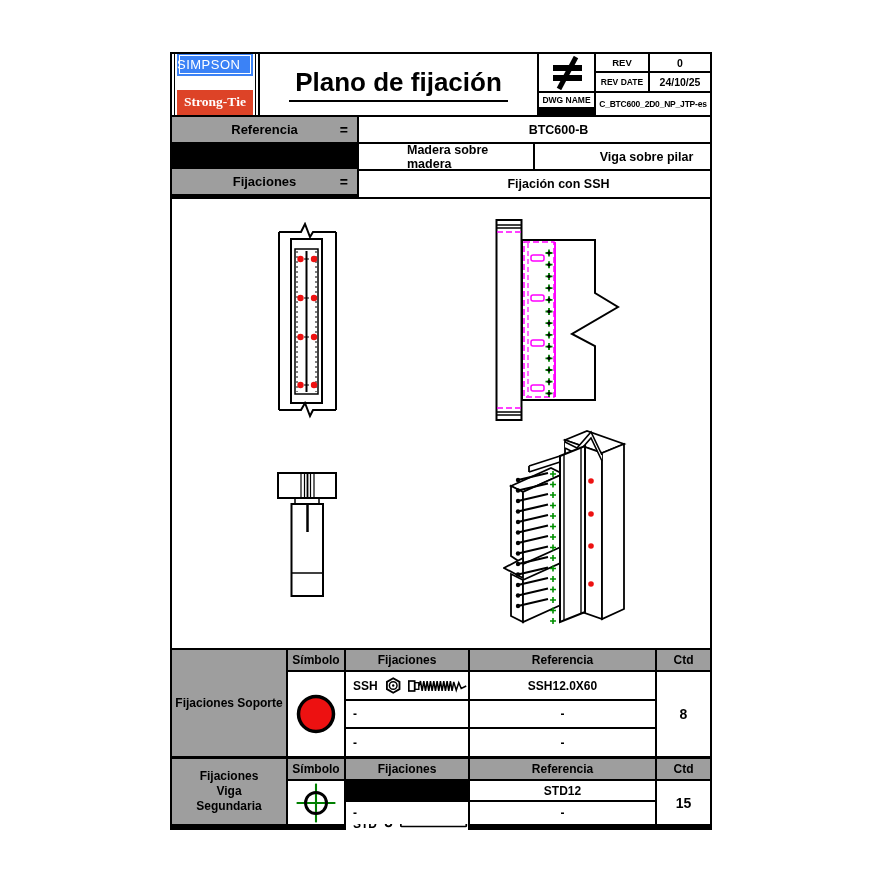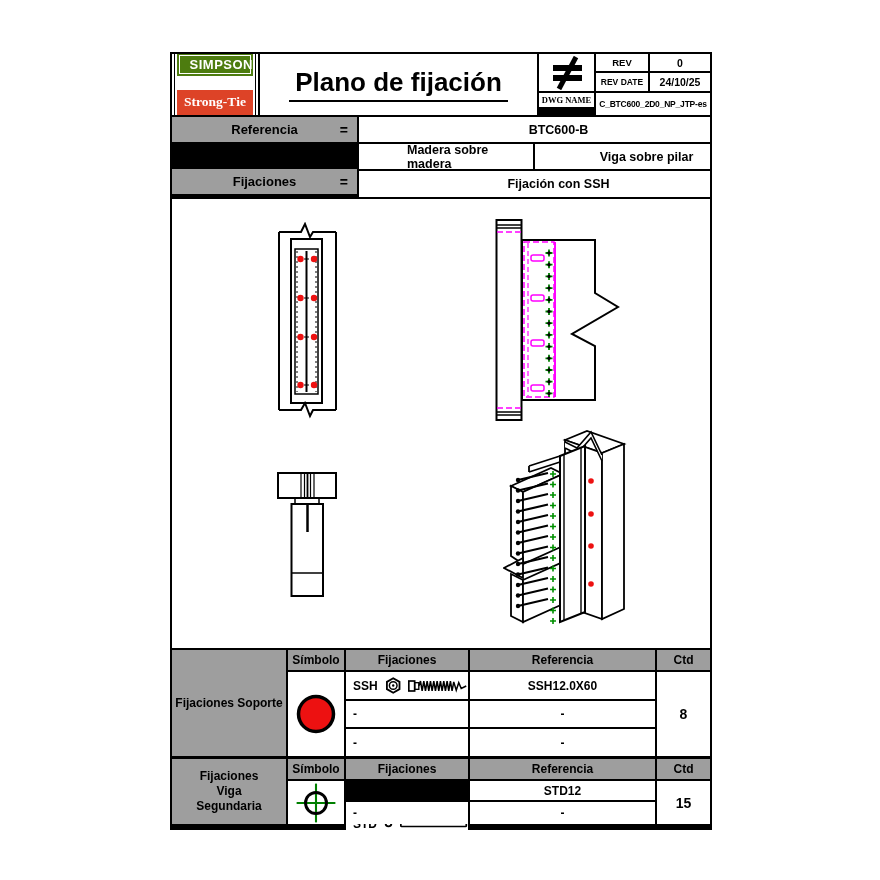--- a/index.html
+++ b/index.html
@@ -2,21 +2,21 @@
 <html><head>
 <meta charset="utf-8">
 <style>
   html,body{margin:0;padding:0;background:#ffffff;}
   body{width:880px;height:880px;position:relative;font-family:"Liberation Sans",sans-serif;color:#000;}
   .frame{position:absolute;left:170px;top:52px;width:542px;height:778px;background:#000;border:2px solid #000;box-sizing:border-box;}
   .cell{position:absolute;background:#fff;box-sizing:border-box;display:flex;align-items:center;justify-content:center;overflow:hidden;}
   .gray{background:#9E9E9E;}
   
   .logo-wrap{border:1px solid #000;background:#fff;padding:2px;width:76px;}
-  .logo-top{background:#4d7c0f;color:#fff;font-weight:bold;font-size:13px;letter-spacing:.5px;text-align:right;height:23px;line-height:23px;outline:1px solid #fff;outline-offset:-3px;}
+  .logo-top{background:#3b82f6;color:#fff;font-weight:normal;font-size:13px;letter-spacing:.5px;text-align:left;height:23px;line-height:23px;outline:1px solid #fff;outline-offset:-3px;}
   .logo-bot{background:#DD4327;color:#fff;font-family:"Liberation Serif",serif;font-weight:bold;font-size:13.5px;text-align:center;height:27px;line-height:23px;margin-top:14px;}
   .title-text{font-size:26px;font-weight:bold;border-bottom:2px solid #000;padding:0 6px 2px 6px;}
   .small-lab{font-size:9.5px;font-weight:bold;}
   .small-val{font-size:10.5px;font-weight:bold;}
   .dwg-val{font-size:8.5px;font-weight:bold;letter-spacing:-.2px;}
   
   .ref-label{font-size:13px;font-weight:bold;position:relative;}
   .ref-label .eq{position:absolute;right:9px;top:50%;transform:translateY(-50%);font-size:14px;font-weight:bold;}
   .ref-val{font-size:12.5px;font-weight:bold;margin-left:48px;}
   
@@ -57,21 +57,21 @@
   </div>
   <div class="cell" style="left:478px;top:0;width:60px;height:17px;">
     <span class="small-val">0</span>
   </div>
   <div class="cell" style="left:424px;top:19px;width:52px;height:18px;">
     <span class="small-lab" style="font-size:8.5px;">REV DATE</span>
   </div>
   <div class="cell" style="left:478px;top:19px;width:60px;height:18px;">
     <span class="small-val">24/10/25</span>
   </div>
-  <div class="cell" style="left:367px;top:39px;width:55px;height:14px;font-family:Liberation Serif, serif;">
+  <div class="cell" style="left:367px;top:39px;width:55px;height:14px;">
     <span class="small-lab" style="font-size:8.5px;">DWG NAME</span>
   </div>
   <div class="cell" style="left:424px;top:39px;width:114px;height:22px;">
     <span class="dwg-val">C_BTC600_2D0_NP_JTP-es</span>
   </div>
 
   <div class="cell gray ref-label" style="left:0;top:63px;width:185px;height:25px;">
     <span>Referencia</span>
     <span class="eq">=</span>
   </div>

